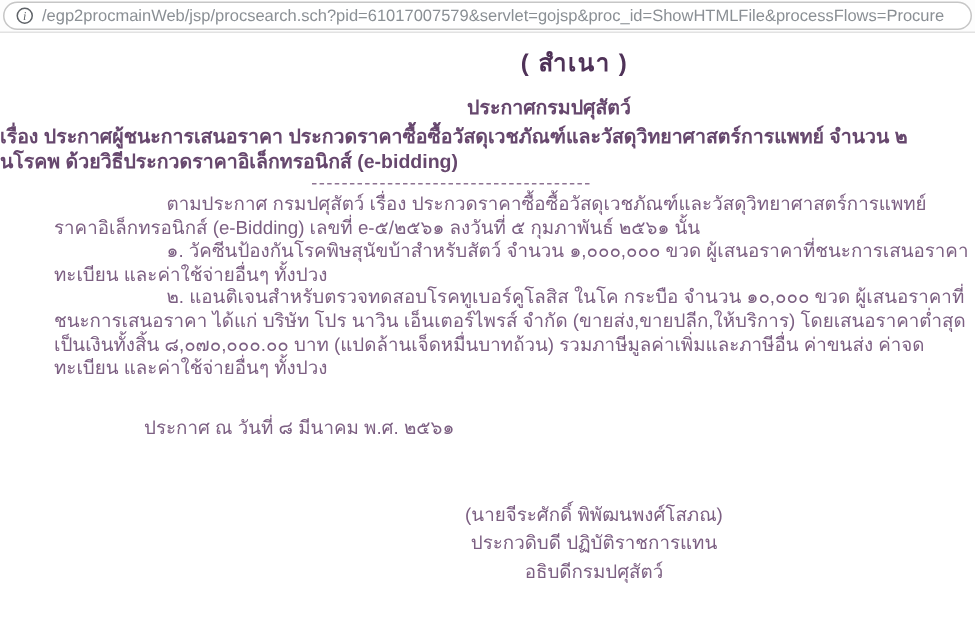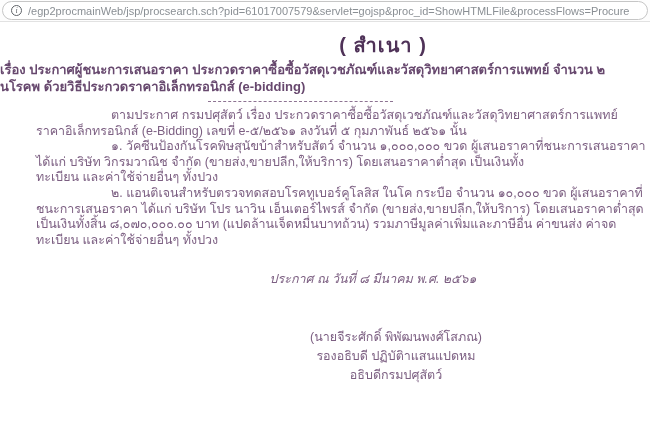--- a/index.html
+++ b/index.html
@@ -16,71 +16,71 @@
   .info-icon { flex:0 0 auto; width:11px; height:11px; border:1px solid #5f6368;
                border-radius:50%; color:#5f6368; font-size:8px; line-height:9px;
                text-align:center; font-family:"Liberation Serif",serif; font-style:italic; }
   .url-domain { color:#1f1f1f; font-weight:bold; letter-spacing:.1px; }
   .url-path { color:#8a8f94; }
 
   
   .doc { position:relative; width:650px; height:406px; background:#ffffff;
          color:#7c5f82; }
   .copy-label { margin-top:7px; text-align:center; padding-left:116px;
-                font-size:20px; font-weight:bold; color:#4f3258; letter-spacing:1px; }
+                font-size:16px; font-weight:bold; color:#4f3258; letter-spacing:1px; }
   .org-line  { margin-top:7px; text-align:center; padding-left:82px;
                font-size:13px; font-weight:bold; color:#67486e; }
   .subject   { text-align:left; font-size:13px; font-weight:bold; color:#67486e;
                line-height:17px; white-space:nowrap; }
   .separator { width:185px; border-top:1px dashed #8d7392; margin:6px 0 4px 208px; }
 
   .body-text { padding:2px 60px 0 36px; font-size:12.5px; line-height:15.6px; }
   .ln  { white-space:nowrap; }
   .ln.indent { text-indent:75px; }
 
-  .date-line { margin-top:21px; text-align:center; padding-left:96px;
-               font-size:12.5px; white-space:nowrap;font-style:italic; }
+  .date-line { margin-top:21px; text-align:left; padding-left:96px;
+               font-size:12.5px; white-space:nowrap; }
   .signature { margin-top:39px; text-align:center; padding-left:142px;
                font-size:12.5px; line-height:19px; }
 </style>
 </head>
 <body>
 
 <div class="browser-bar">
   <div class="url-pill">
     <span class="info-icon">i</span>
       <span class="url-path">/egp2procmainWeb/jsp/procsearch.sch?pid=61017007579&amp;servlet=gojsp&amp;proc_id=ShowHTMLFile&amp;processFlows=Procure</span>
   </div>
 </div>
 
 <div class="doc">
 
   <div class="copy-label">( สำเนา )</div>
 
+  <div class="org-line">ประกาศกรมปศุสัตว์</div>
 
   <div class="subject">เรื่อง ประกาศผู้ชนะการเสนอราคา ประกวดราคาซื้อซื้อวัสดุเวชภัณฑ์และวัสดุวิทยาศาสตร์การแพทย์ จำนวน ๒</div>
   <div class="subject">นโรคพ ด้วยวิธีประกวดราคาอิเล็กทรอนิกส์ (e-bidding)</div>
 
   <div class="separator"></div>
 
   <div class="body-text">
     <div class="ln indent">ตามประกาศ กรมปศุสัตว์ เรื่อง ประกวดราคาซื้อซื้อวัสดุเวชภัณฑ์และวัสดุวิทยาศาสตร์การแพทย์</div>
     <div class="ln">ราคาอิเล็กทรอนิกส์ (e-Bidding) เลขที่ e-๕/๒๕๖๑ ลงวันที่ ๕ กุมภาพันธ์ ๒๕๖๑ นั้น</div>
 
     <div class="ln indent">๑. วัคซีนป้องกันโรคพิษสุนัขบ้าสำหรับสัตว์ จำนวน ๑,๐๐๐,๐๐๐ ขวด ผู้เสนอราคาที่ชนะการเสนอราคา</div>
-    <div class="ln">ได้แก่ บริษัท วิกรมวาณิช จำกัด (ขายส่ง,ขายปลีก,ให้บริการ) โดยเสนอราคาต่ำสุด เป็นเงินทั้ง</div>
     <div class="ln">ทะเบียน และค่าใช้จ่ายอื่นๆ ทั้งปวง</div>
 
     <div class="ln indent">๒. แอนติเจนสำหรับตรวจทดสอบโรคทูเบอร์คูโลสิส ในโค กระบือ จำนวน ๑๐,๐๐๐ ขวด ผู้เสนอราคาที่</div>
     <div class="ln">ชนะการเสนอราคา ได้แก่ บริษัท โปร นาวิน เอ็นเตอร์ไพรส์ จำกัด (ขายส่ง,ขายปลีก,ให้บริการ) โดยเสนอราคาต่ำสุด</div>
     <div class="ln">เป็นเงินทั้งสิ้น ๘,๐๗๐,๐๐๐.๐๐ บาท (แปดล้านเจ็ดหมื่นบาทถ้วน) รวมภาษีมูลค่าเพิ่มและภาษีอื่น ค่าขนส่ง ค่าจด</div>
     <div class="ln">ทะเบียน และค่าใช้จ่ายอื่นๆ ทั้งปวง</div>
   </div>
 
   <div class="date-line">ประกาศ ณ วันที่ ๘ มีนาคม พ.ศ. ๒๕๖๑</div>
 
   <div class="signature">
     <div>(นายจีระศักดิ์ พิพัฒนพงศ์โสภณ)</div>
-    <div>รองอธิบดี ปฏิบัติาแสนแปดหม</div>
+    <div>ประกวดิบดี ปฏิบัติราชการแทน</div>
     <div>อธิบดีกรมปศุสัตว์</div>
   </div>
 
 </div>
 
 </body></html>

